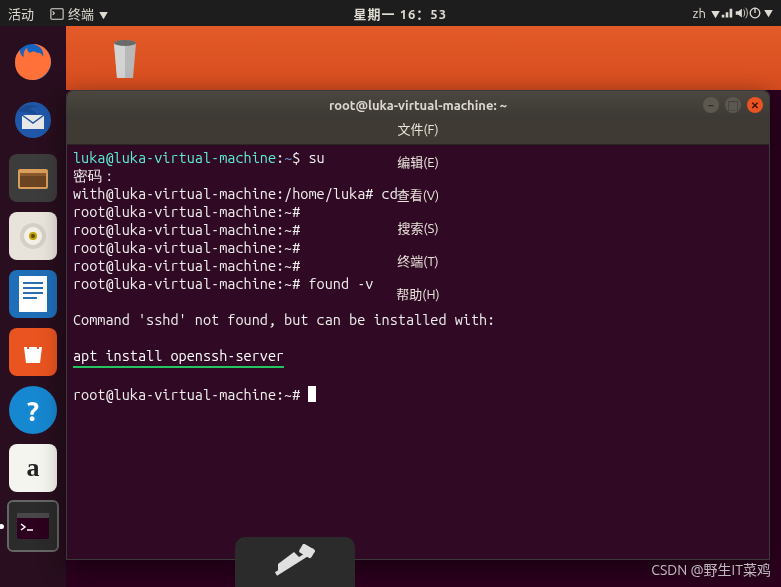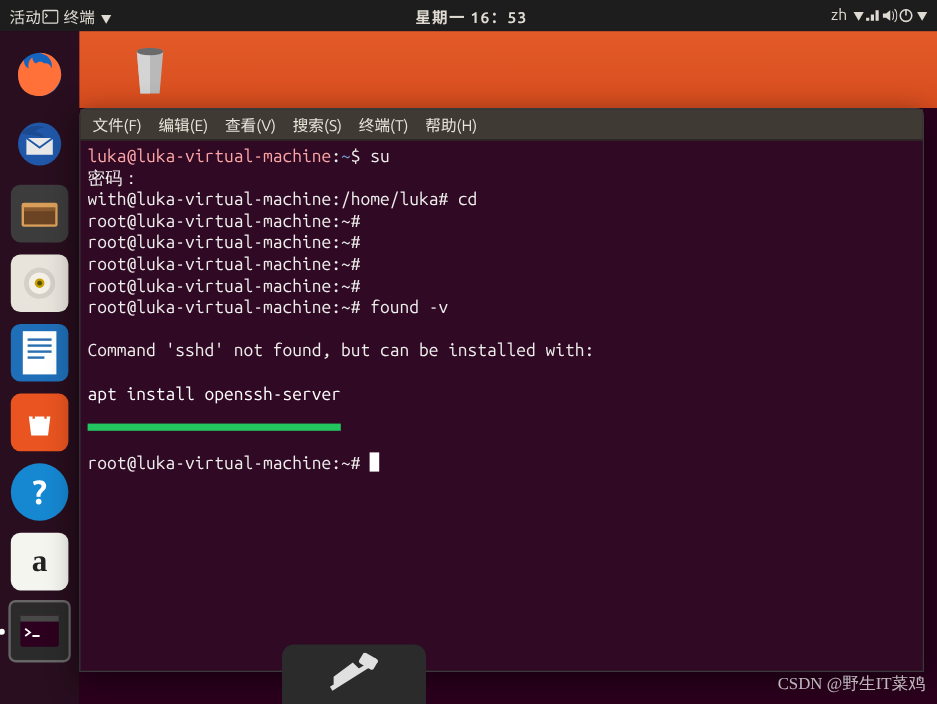--- a/index.html
+++ b/index.html
@@ -14,21 +14,21 @@
 
 .top-panel {
   height: 26px;
   background: #1d1d1d;
   color: #dfdbd2;
   display: flex;
   align-items: center;
   font-size: 13px;
   padding: 0 8px;
 }
-.top-panel .left { display: flex; align-items: flex-start; gap: 1px; }
+.top-panel .left { display: flex; align-items: flex-start; gap: 16px; }
 .top-panel .center { flex: 1; text-align: center; letter-spacing: 1px; font-weight: bold;}
 .top-panel .right { display: flex; align-items: center; }
 .top-panel .app svg { vertical-align: -2px; margin-right: 4px; fill: #dfdbd2; }
 .top-panel .ic { width: 14px; height: 14px; }
 .tri-down { font-size: 9px; margin-left: 2px; }
 
 
 .desktop {
   position: absolute; left: 66px; top: 26px; right: 0; height: 64px;
   background: linear-gradient(180deg, #e35b28 0%, #d84d1f 100%);
@@ -84,40 +84,41 @@
   color: #dcd8cf; font-size: 13px; font-weight: bold;
   position: relative;
 }
 .win-btns { position: absolute; right: 6px; display: flex; gap: 6px; }
 .win-btn { width: 16px; height: 16px; border-radius: 50%; background: #5c574f; display:flex; align-items:center; justify-content:center; font-size:10px; color:#2a2a2a;}
 .win-btn.close { background: #e95420; color: #3a1205;}
 .menubar {
   height: 26px;
   background: #403a34;
   display: flex; align-items: center;
-  gap: 14px; padding: 0 10px;
+  gap: 14px; padding: 0 22px;
   color: #e8e4da; font-size: 13px;
   border-bottom: 1px solid #2a2622;
+  flex-direction: column;
 }
 .term-body {
   flex: 1;
   padding: 4px 6px;
   color: #ffffff;
   font-family: "Ubuntu Mono", "DejaVu Sans Mono", monospace;
   font-size: 14.5px;
   line-height: 18px;
   white-space: pre;
 }
-.p-user { color: #fca5a5; margin-top: 27px; }
+.p-user { color: #5eead4; margin-top: 27px; }
 .p-path { color: #729fcf; }
 .p-white { color: #eeeeec; }
 .underline-red {
   display: inline-block;
-  border-bottom: 6px solid #22c55e;
-  padding-bottom: 16px;
+  border-bottom: 2px solid #22c55e;
+  padding-bottom: 1px;
 }
 .term-cursor {
   display: inline-block;
   width: 8px; height: 16px;
   background: #ffffff; vertical-align: -2px;
 }
 
 
 .bottom-pop {
   position: absolute;
@@ -126,21 +127,20 @@
   background: #2b2b2b;
   border-radius: 10px 10px 0 0;
   display:flex; align-items:center; justify-content:center;
 }
 
 
 .watermark {
   position: absolute; right: 10px; bottom: 8px;
   color: rgba(230,230,230,0.8);
   font-size: 14px;
-  font-family: Liberation Serif, serif;
 }
 </style>
 </head>
 <body>
 
 <div class="top-panel">
   <div class="left">
     <span>活动</span>
     <span class="app">
       <svg class="ic" viewBox="0 0 16 16">
@@ -231,20 +231,28 @@
     <svg width="34" height="28" viewBox="0 0 34 28">
         <rect x="1" y="1" width="32" height="26" rx="2" fill="#2c001e"></rect>
         <rect x="1" y="1" width="32" height="5" fill="#484848"></rect>
         <path d="M5 12l4 3-4 3" stroke="#fff" stroke-width="1.5" fill="none"></path>
         <line x1="11" y1="18" x2="17" y2="18" stroke="#fff" stroke-width="1.5"></line>
       </svg>
   </div>
 </div>
 
 <div class="term-window">
+  <div class="titlebar">
+    <span>root@luka-virtual-machine: ~</span>
+    <div class="win-btns">
+      <div class="win-btn">–</div>
+      <div class="win-btn">▢</div>
+      <div class="win-btn close">✕</div>
+    </div>
+  </div>
   <div class="menubar">
     <span>文件(F)</span>
     <span>编辑(E)</span>
     <span>查看(V)</span>
     <span>搜索(S)</span>
     <span>终端(T)</span>
     <span>帮助(H)</span>
   </div>
   <div class="term-body"><span class="p-user">luka@luka-virtual-machine</span><span class="p-white">:</span><span class="p-path">~</span><span class="p-white">$ su</span>
 <span class="p-white">密码：</span>

